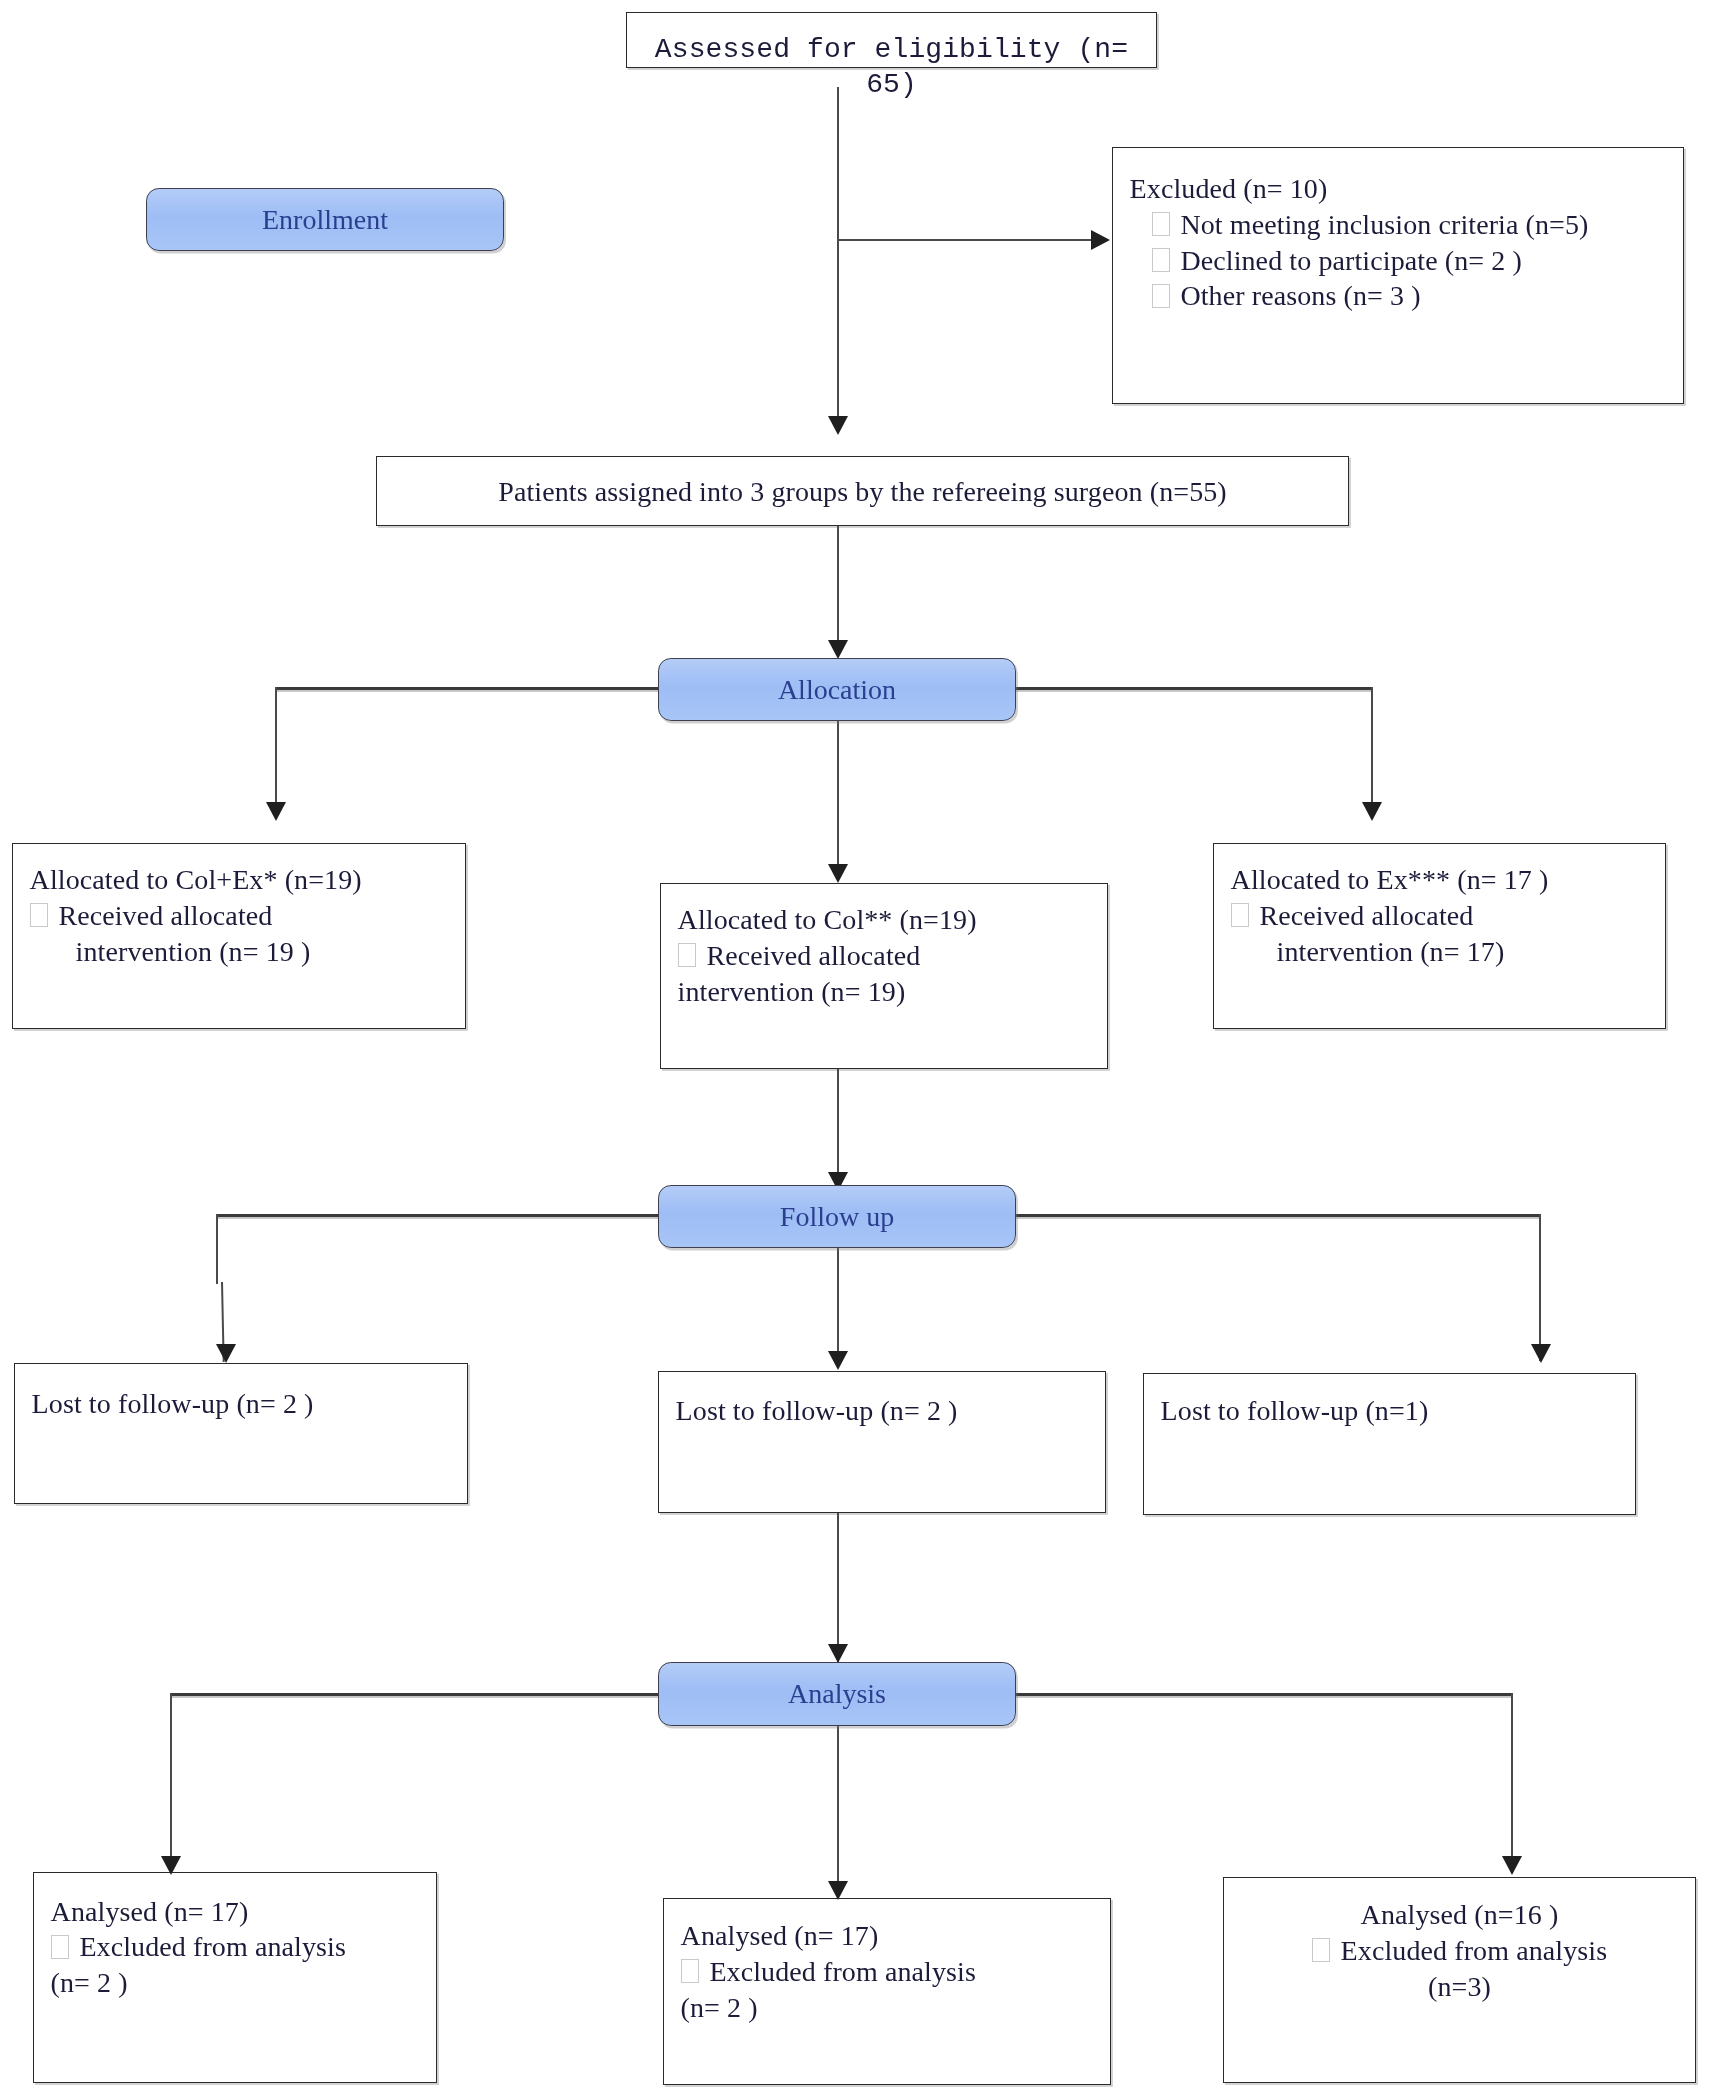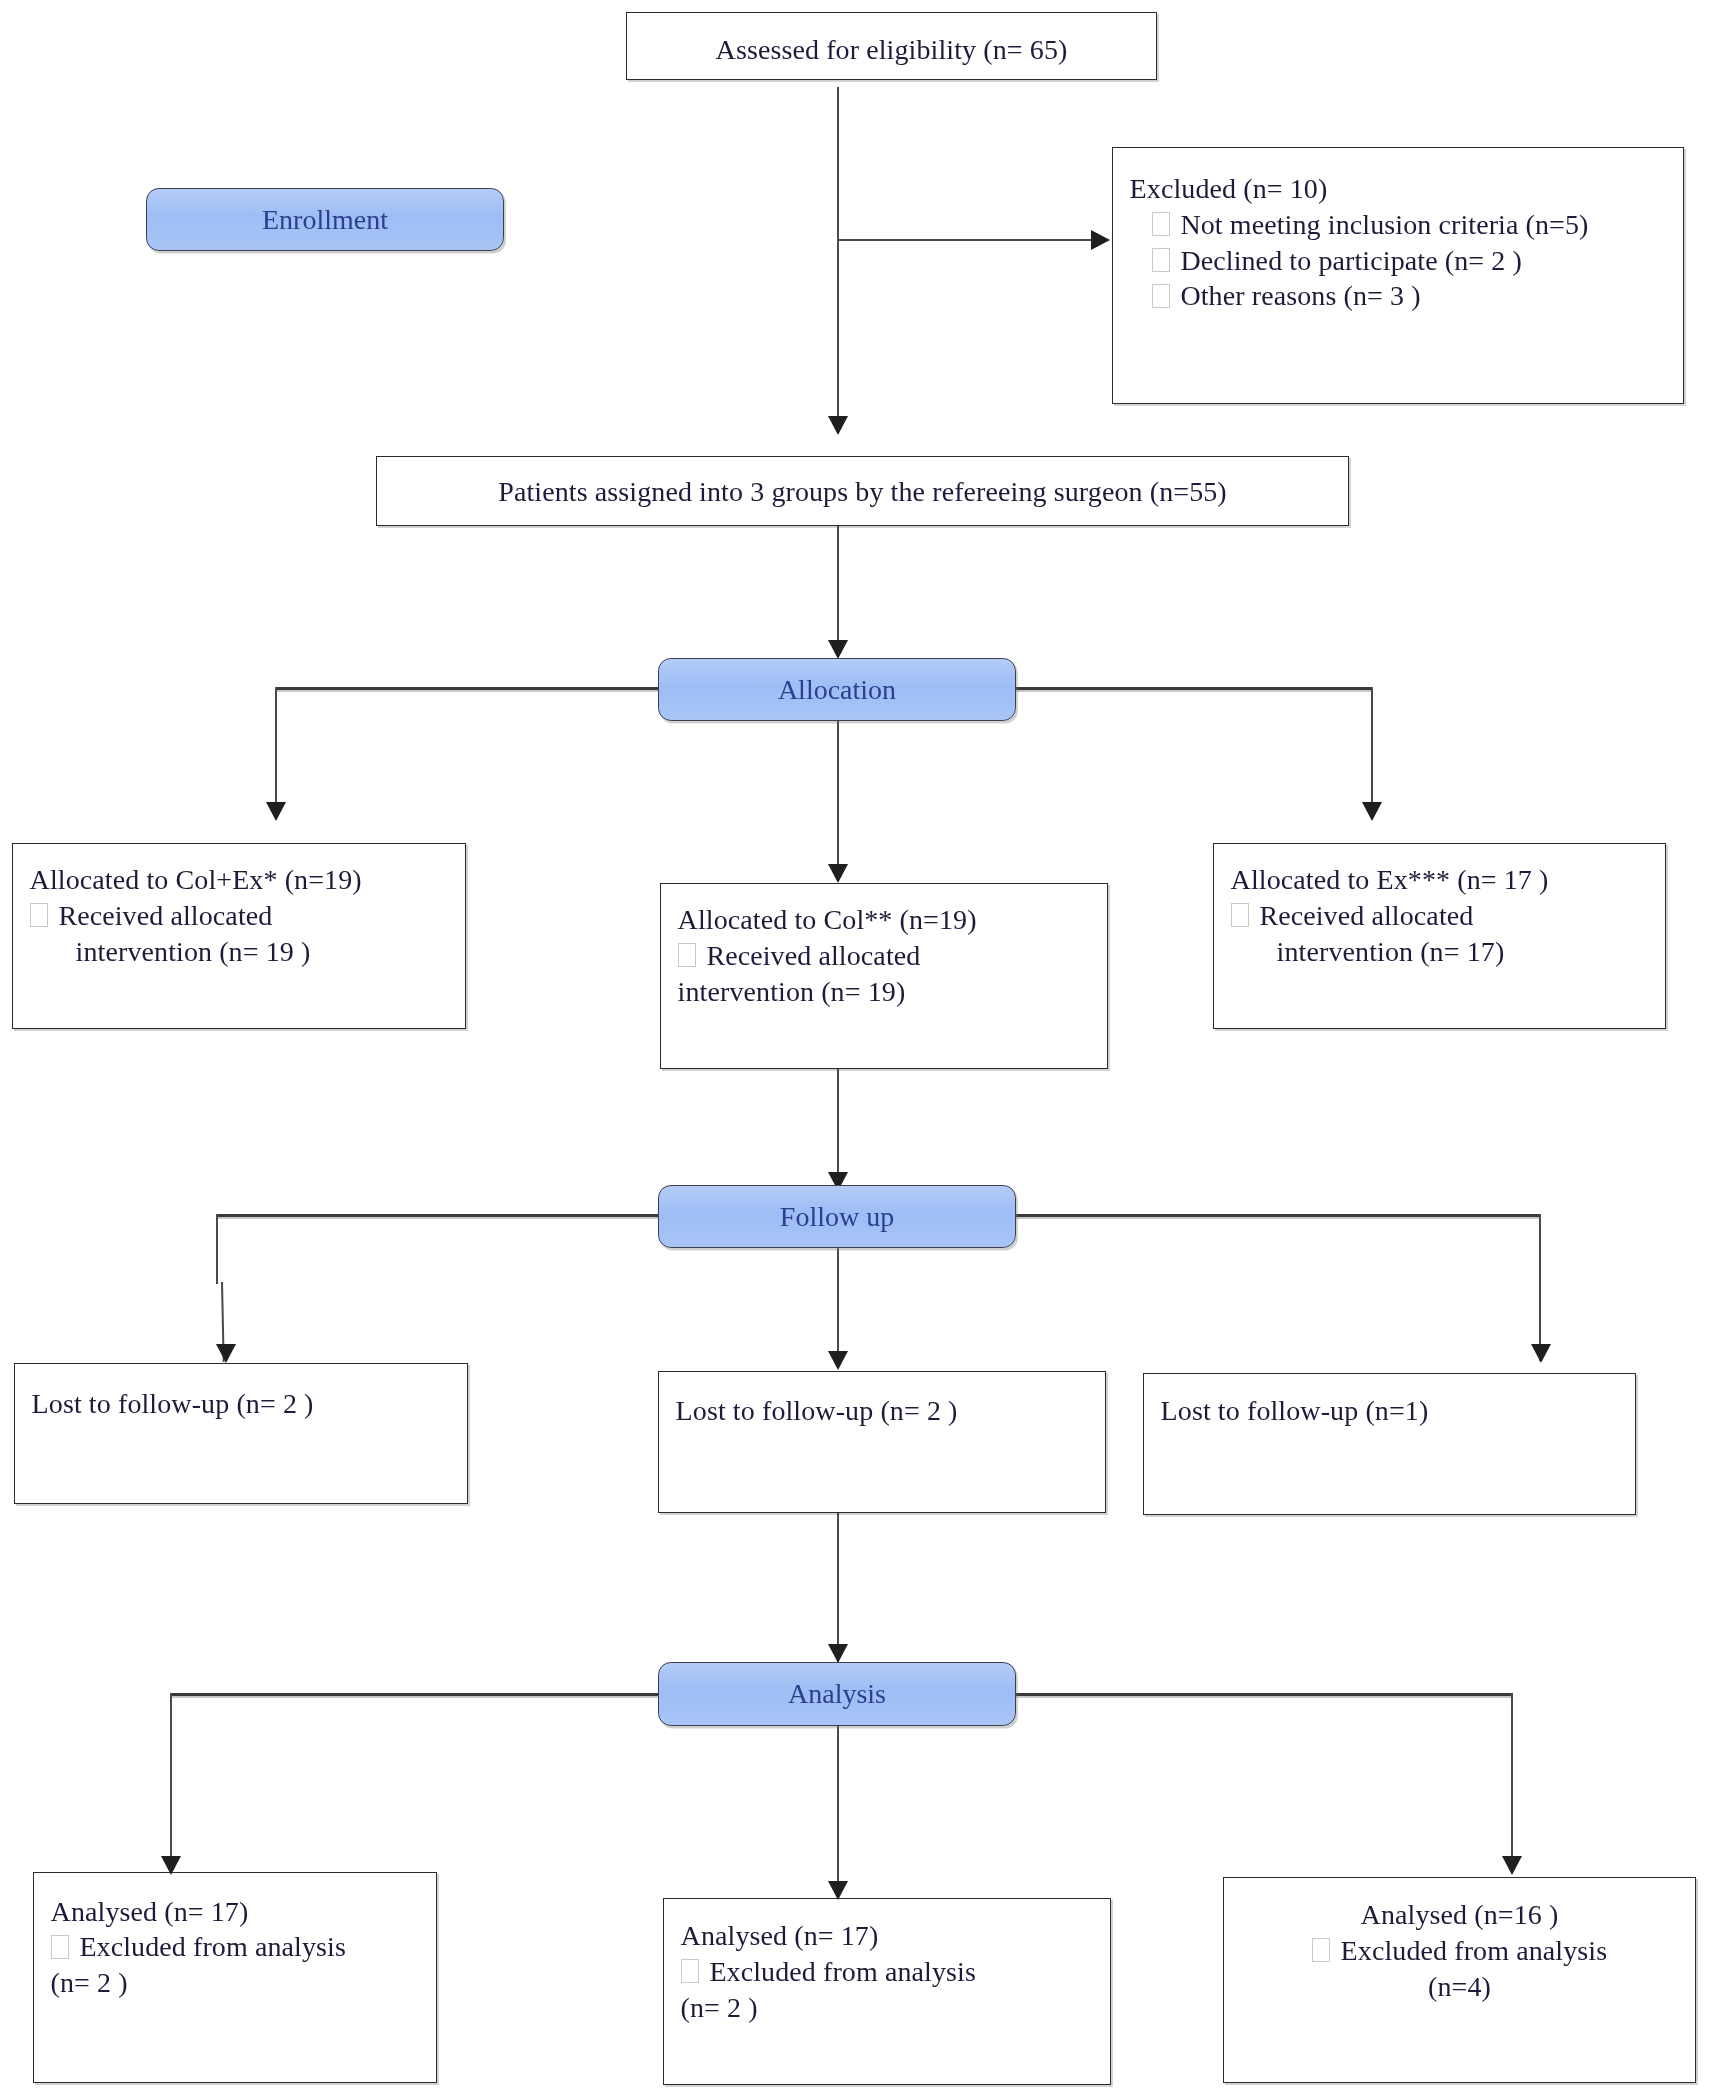--- a/index.html
+++ b/index.html
@@ -104,21 +104,21 @@
     display:block;
     padding-left:46px;
   }
   .noindent{display:block;}
 </style>
 </head>
 <body>
 
 <div id="canvas">
 
-  <div class="box" style="left:626px;top:11.5px;width:531px;height:68px;">
+  <div class="box" style="left:626px;top:11.5px;width:531px;height:56px;font-family:Liberation Mono, monospace;">
     <div class="txt center-txt" style="top:19px;">Assessed for eligibility (n= 65)</div>
   </div>
 
   <div class="stage" style="left:146px;top:168px;width:358px;height:63px;margin-top:20px;">
     <span>Enrollment</span>
   </div>
 
   <div class="box" style="left:1112px;top:147px;width:572px;height:257px;">
     <div class="txt pad" style="top:23px;">
       <span class="noindent">Excluded  (n= 10)</span>
@@ -263,18 +263,18 @@
       <span class="noindent">(n= 2 )</span>
     </div>
   </div>
 
   <div class="box" style="left:1223px;top:1877px;width:473px;height:206px;">
     <div class="txt pad" style="top:19px;text-align:center;">
       <span class="noindent">Analysed  (n=16 )</span>
       <span class="bullet-row">
         <span class="glyph-box"></span><span>Excluded from analysis</span>
       </span>
-      <span class="noindent">(n=4)</span>
+      <span class="noindent">(n=3)</span>
     </div>
   </div>
 
 </div>
 
 
 </body></html>

